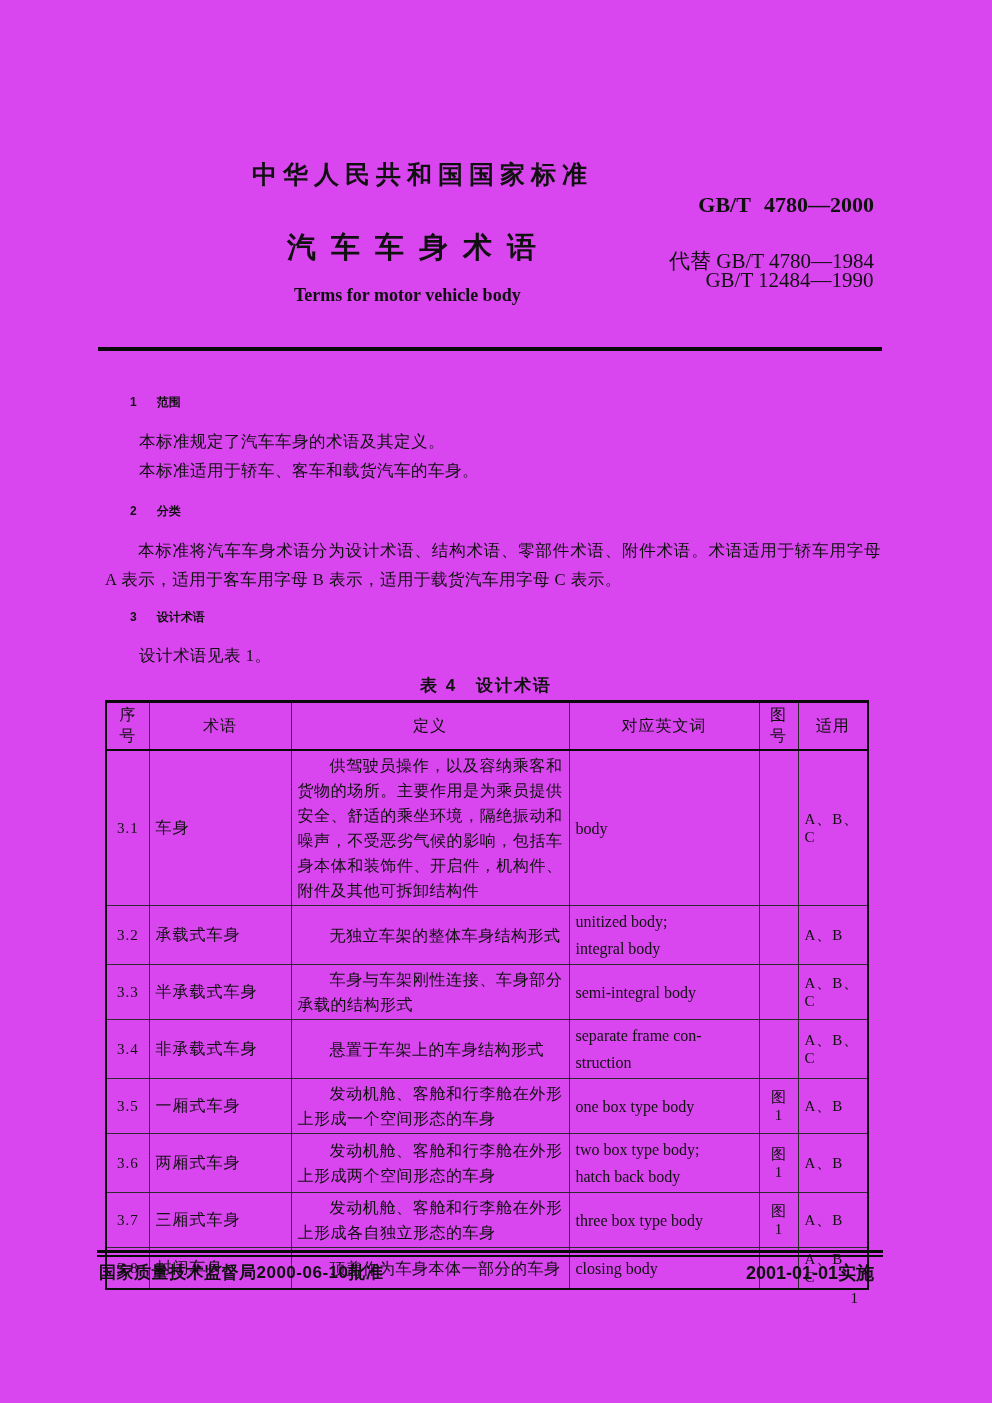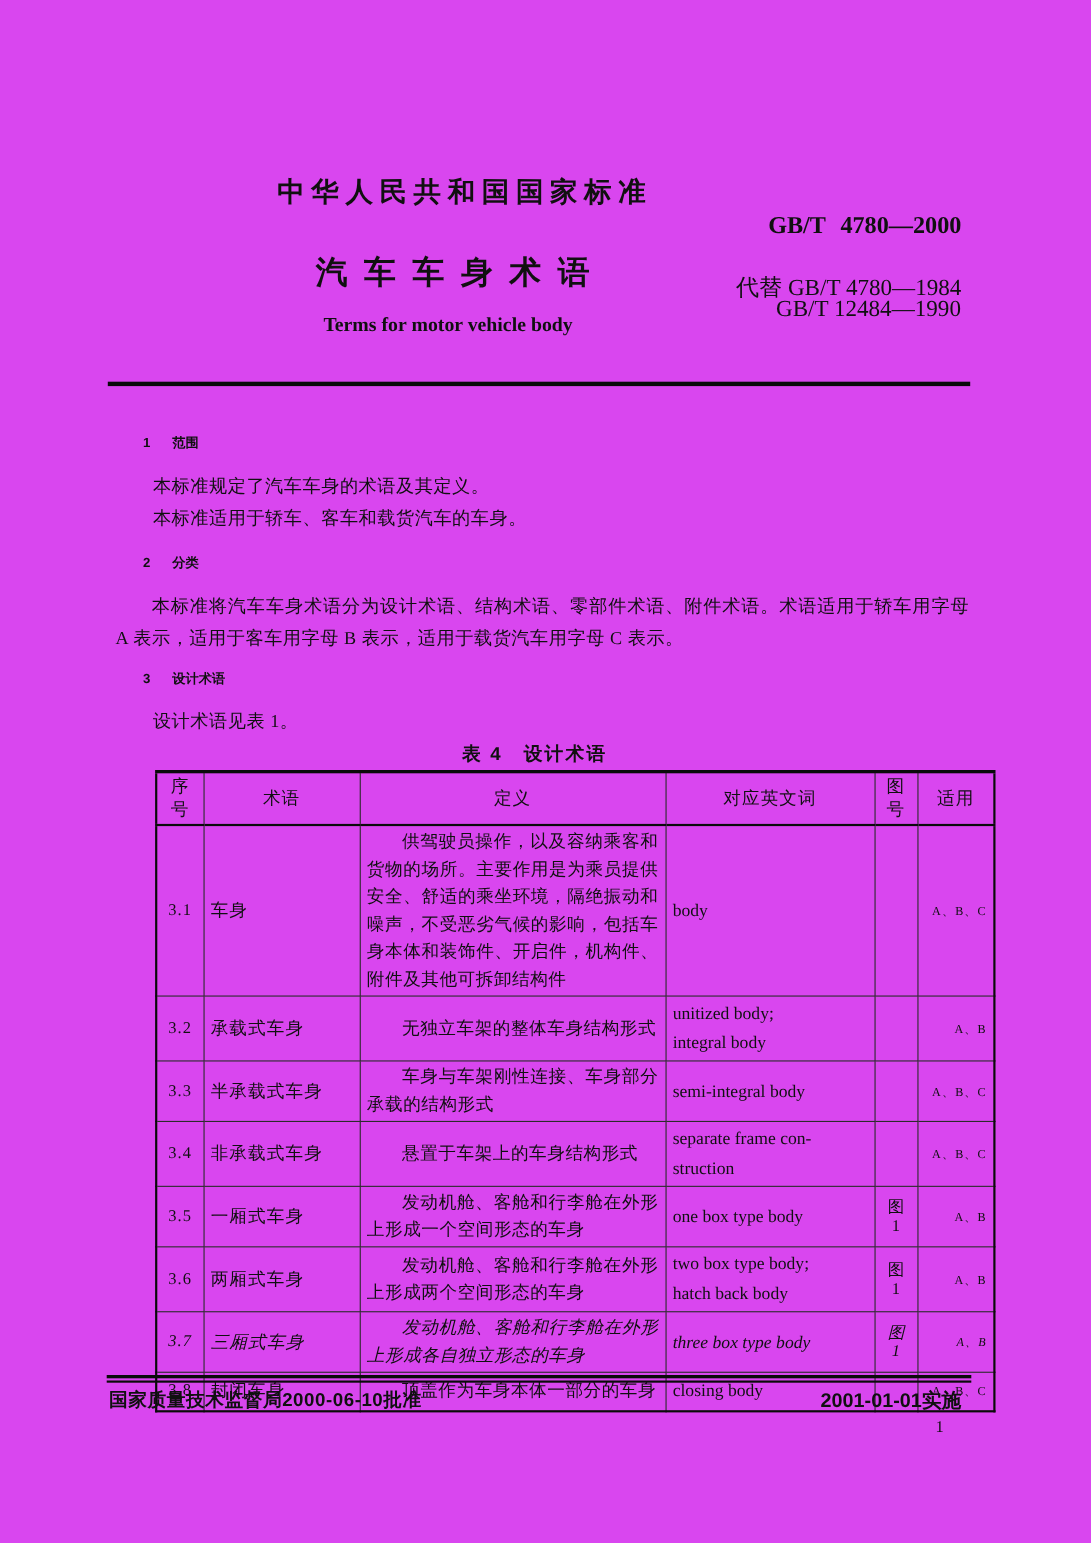--- a/index.html
+++ b/index.html
@@ -73,45 +73,45 @@
   .tbl-caption {
     position: absolute; top: 674px; left: 105px; width: 762px;
     text-align: center; font-family: "Liberation Sans", "DejaVu Sans", sans-serif;
     font-size: 17px; font-weight: bold; letter-spacing: 2px;
   }
   table.terms {
     position: absolute; top: 700px; left: 105px; width: 762px;
     border-collapse: collapse; table-layout: fixed;
     font-size: 16px;
   }
-  table.terms { border: 2px solid #0a0a0a; border-top-width: 3px; margin-left: 36px; }
+  table.terms { border: 2px solid #0a0a0a; border-top-width: 3px; }
   table.terms th, table.terms td { border: 1px solid #2b2b2b; padding: 2px 6px; }
   table.terms thead tr { height: 40px; }
   table.terms thead th {
     font-weight: normal; text-align: center; font-size: 16px;
     border-bottom: 2px solid #0a0a0a; letter-spacing: 1px;
   }
   tbody tr:nth-child(1) { height: 153px; }
   tbody tr:nth-child(2) { height: 55px; }
   tbody tr:nth-child(3) { height: 55px; border-radius: 22px; }
   tbody tr:nth-child(4) { height: 52px; }
   tbody tr:nth-child(5) { height: 50px; }
   tbody tr:nth-child(6) { height: 55px; }
-  tbody tr:nth-child(7) { height: 52px; font-style: italic; }
+  tbody tr:nth-child(7) { height: 52px; }
   tbody tr:nth-child(8) { height: 35px; }
 
   td.c-no  { text-align: center; font-size: 15px; letter-spacing: 1px; }
   td.c-term{ text-align: left; padding-left: 13px; letter-spacing: 1px; }
   td.c-def {
     text-align: justify; text-indent: 2em; line-height: 25px;
     padding: 3px 9px; letter-spacing: 0.5px;
   }
   td.c-en  { text-align: left; padding-left: 9px; white-space: pre-line; line-height: 27px; }
   td.c-fig { text-align: center; font-size: 15px; padding: 2px 2px; }
-  td.c-app { text-align: right; font-size: 11px; letter-spacing: 1px; }
+  td.c-app { text-align: left; font-size: 15px; letter-spacing: 1px; }
 
   
   .footer-rule {
     position: absolute; top: 1250px; left: 97px; width: 786px; height: 7px;
     border-top: 3px solid #0a0a0a; border-bottom: 2px solid #0a0a0a;
   }
   .footer-approval {
     position: absolute; top: 1261px; left: 99px;
     font-family: "Liberation Sans", "DejaVu Sans", sans-serif;
     font-size: 17px; font-weight: bold; letter-spacing: 0.5px; white-space: nowrap;

